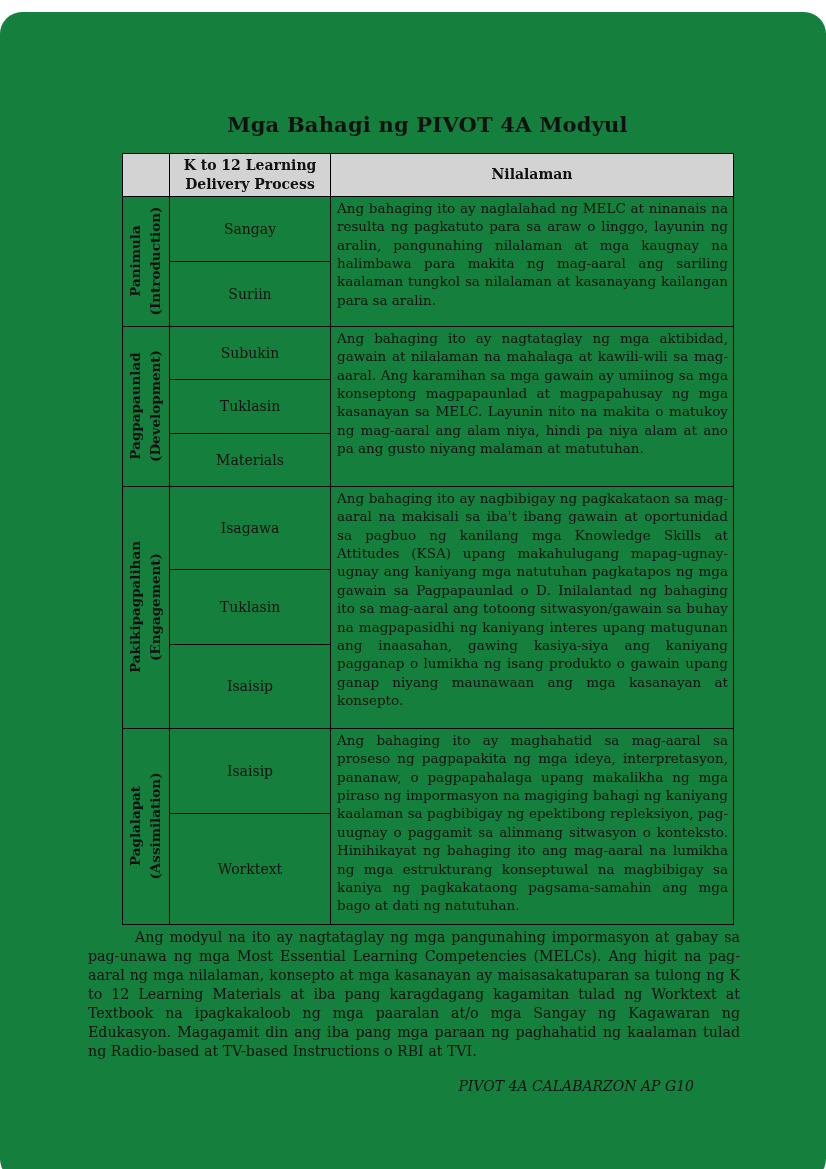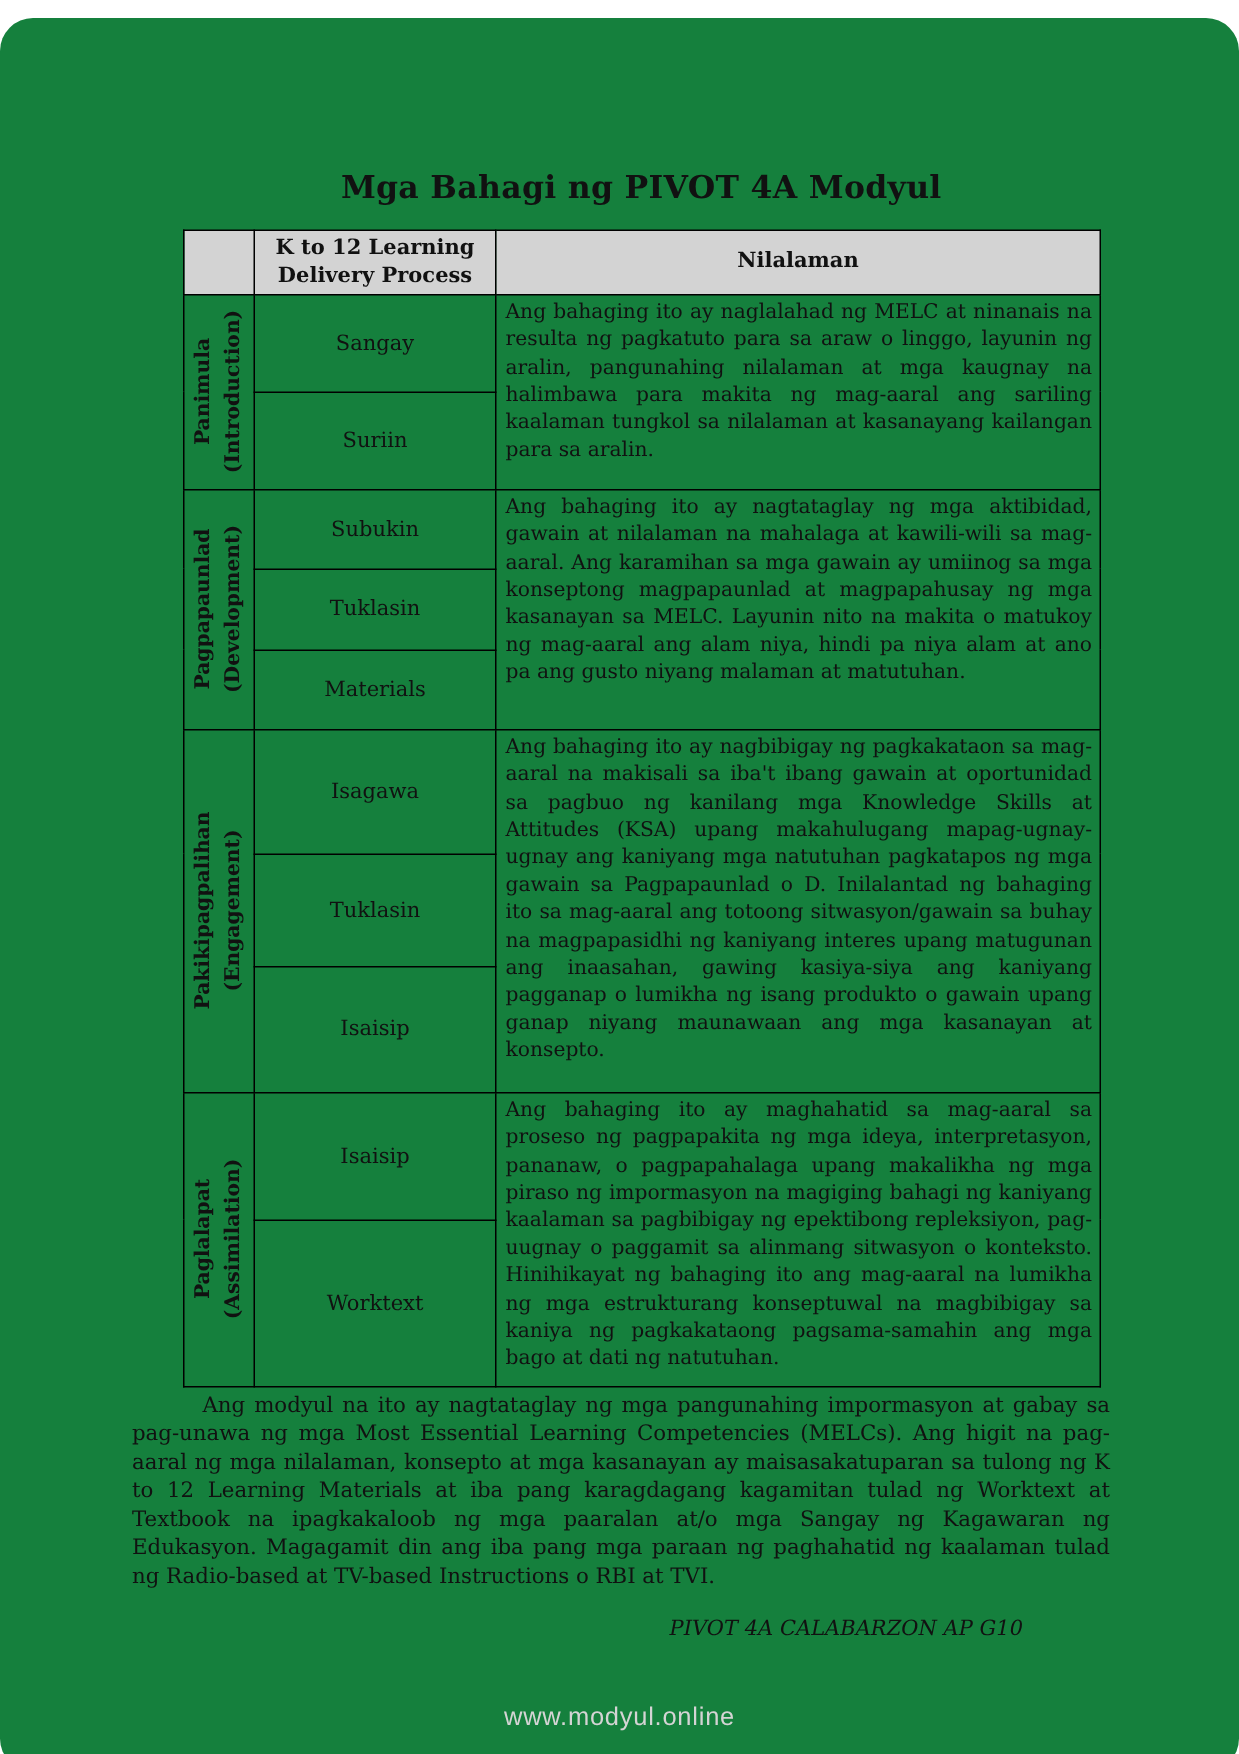--- a/index.html
+++ b/index.html
@@ -93,21 +93,21 @@
     left: 88px;
     width: 652px;
     font-size: 14.2px;
     line-height: 19px;
     text-align: justify;
     text-indent: 47px;
   }
   .doc-footer {
     position: absolute;
     top: 1066px;
-    right: 144px;
+    right: 132px;
     font-size: 14px;
     font-style: italic;
   }
   .watermark {
     position: absolute;
     top: 1123px;
     left: 0;
     width: 100%;
     text-align: center;
     font-family: "Liberation Sans", "DejaVu Sans", sans-serif;
@@ -206,15 +206,14 @@
       <tr class="h111">
         <td class="process">Worktext</td>
       </tr>
     </tbody>
   </table>
 
   <p class="closing">Ang modyul na ito ay nagtataglay ng mga pangunahing impormasyon at gabay sa pag-unawa ng mga Most Essential Learning Competencies (MELCs). Ang higit na pag-aaral ng mga nilalaman, konsepto at mga kasanayan ay maisasakatuparan sa tulong ng K to 12 Learning Materials at iba pang karagdagang kagamitan tulad ng Worktext at Textbook na ipagkakaloob ng mga paaralan at/o mga Sangay ng Kagawaran ng Edukasyon. Magagamit din ang iba pang mga paraan ng paghahatid ng kaalaman tulad ng Radio-based at TV-based Instructions o RBI at TVI.</p>
 
   <div class="doc-footer">PIVOT 4A CALABARZON AP G10</div>
 
-  <div class="watermark">www.modyul.online</div>
 
 </div>
 
 </body></html>

